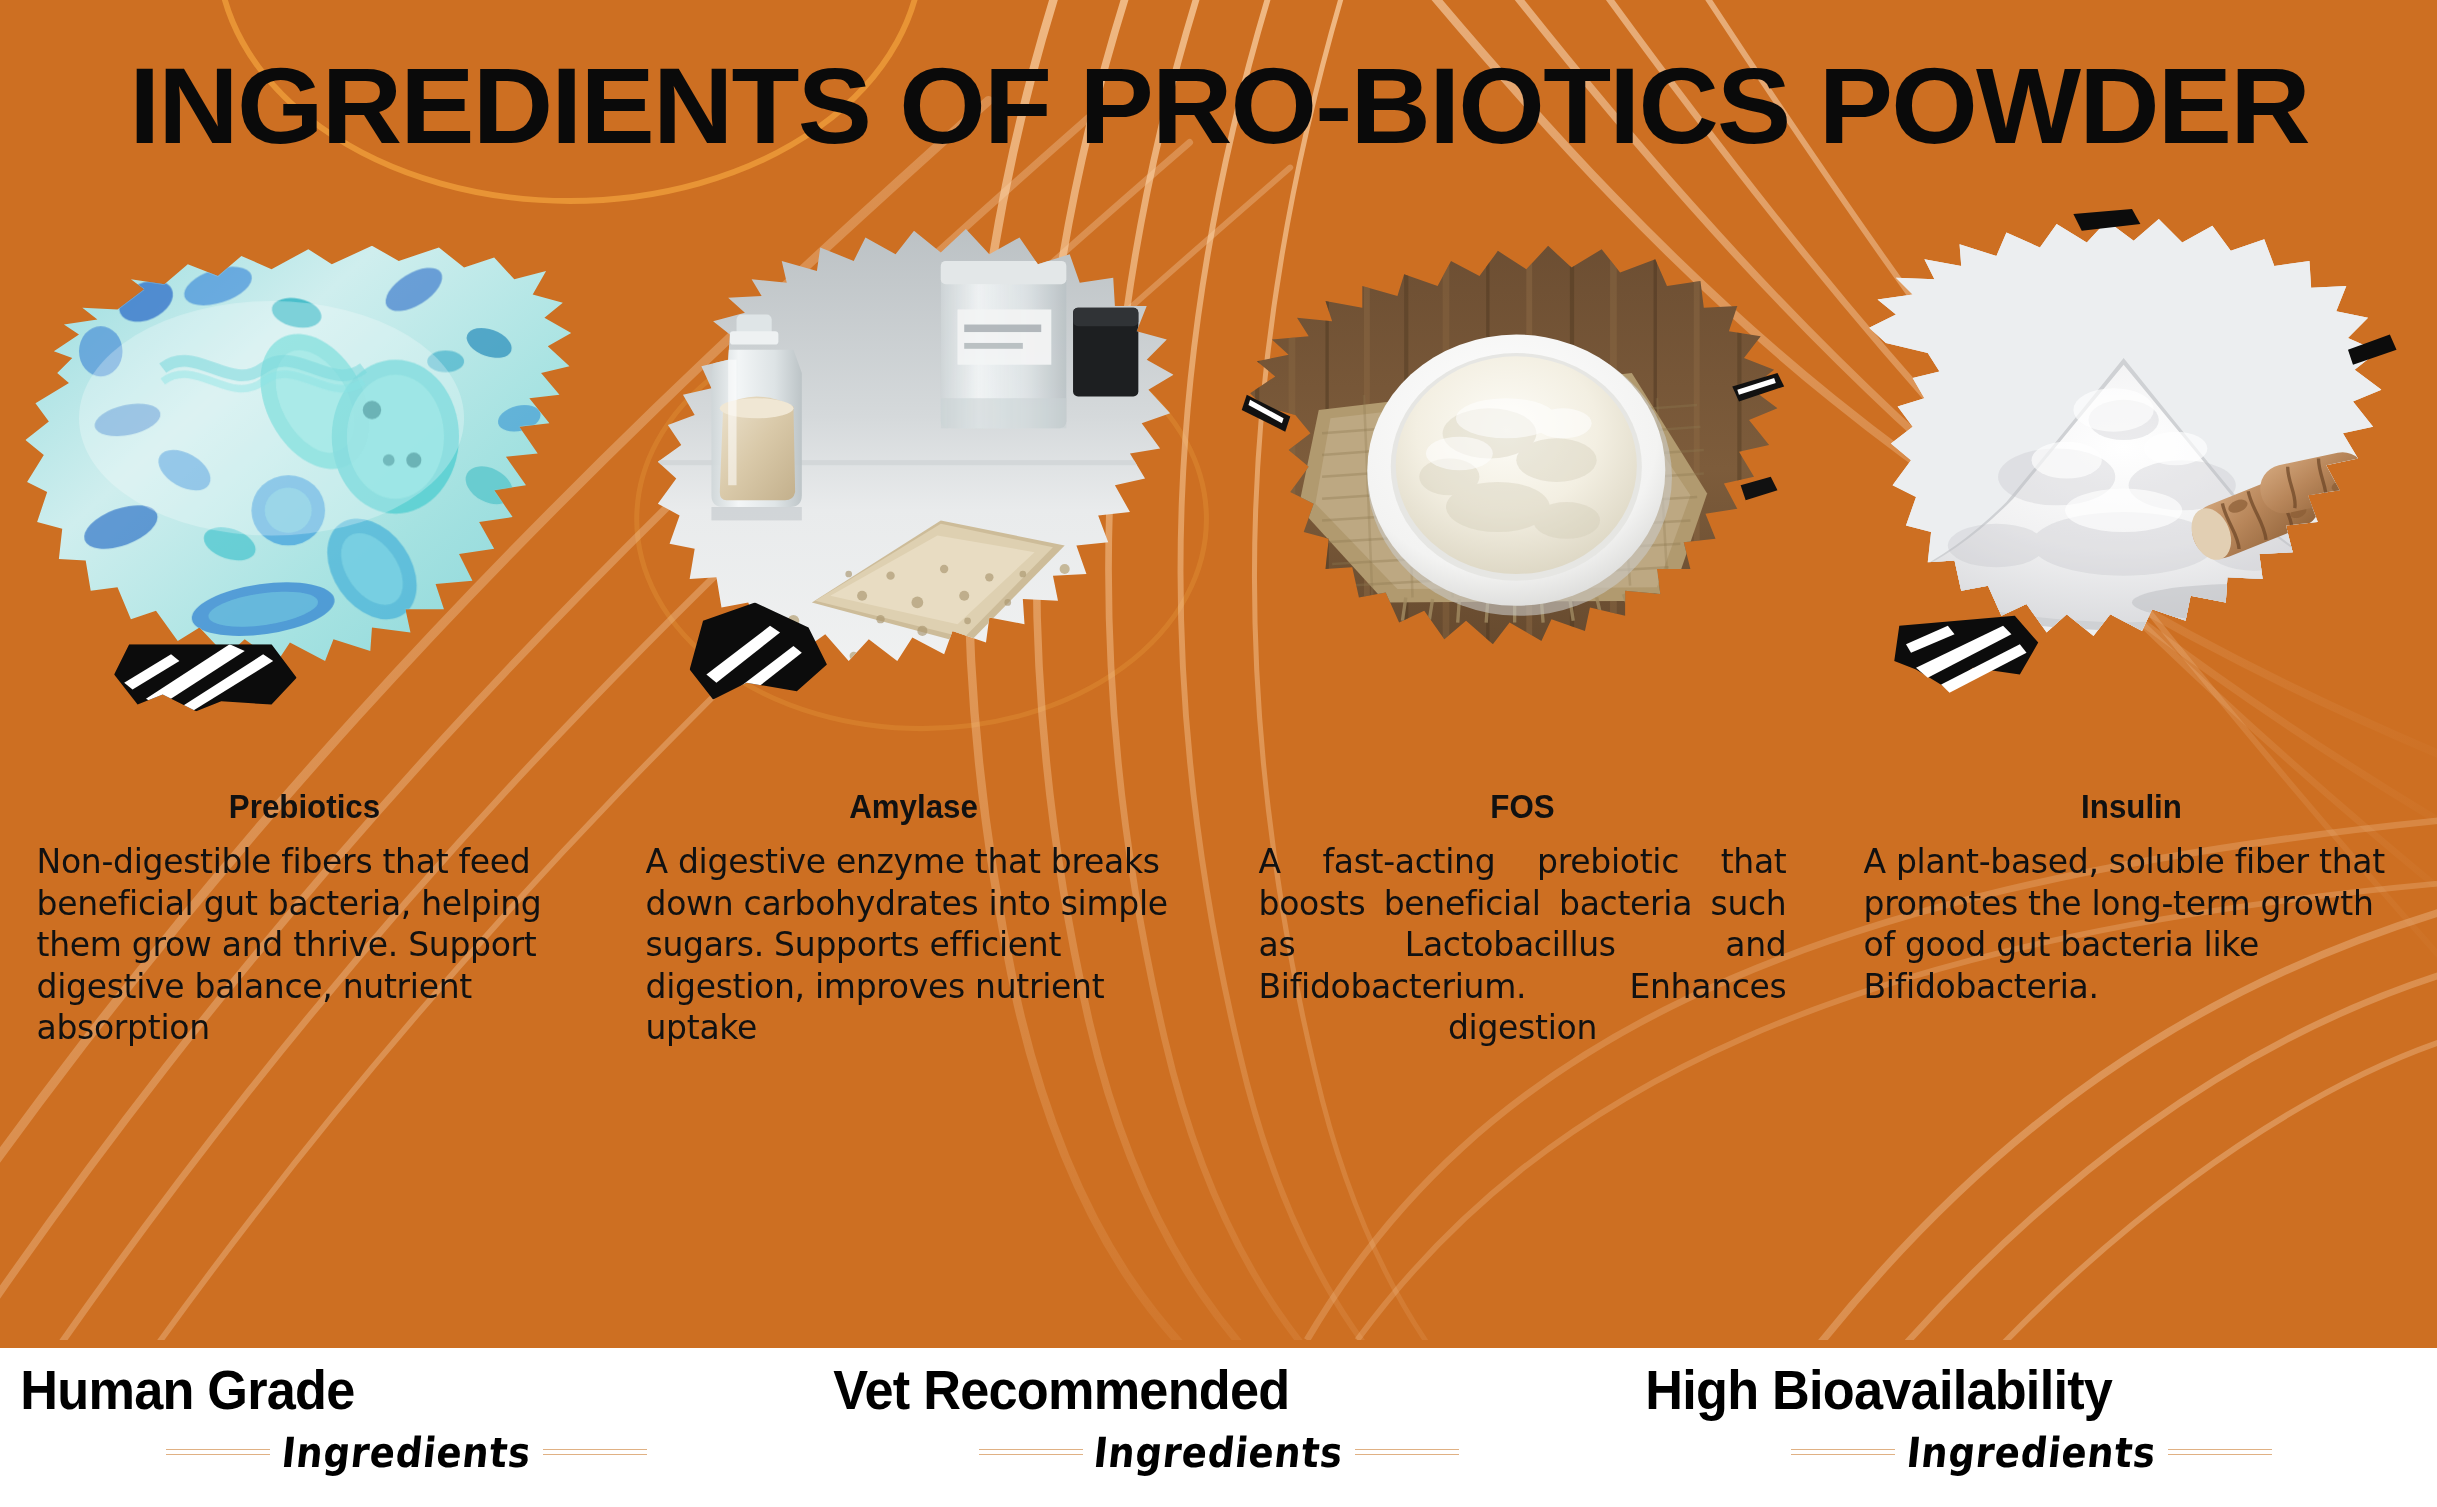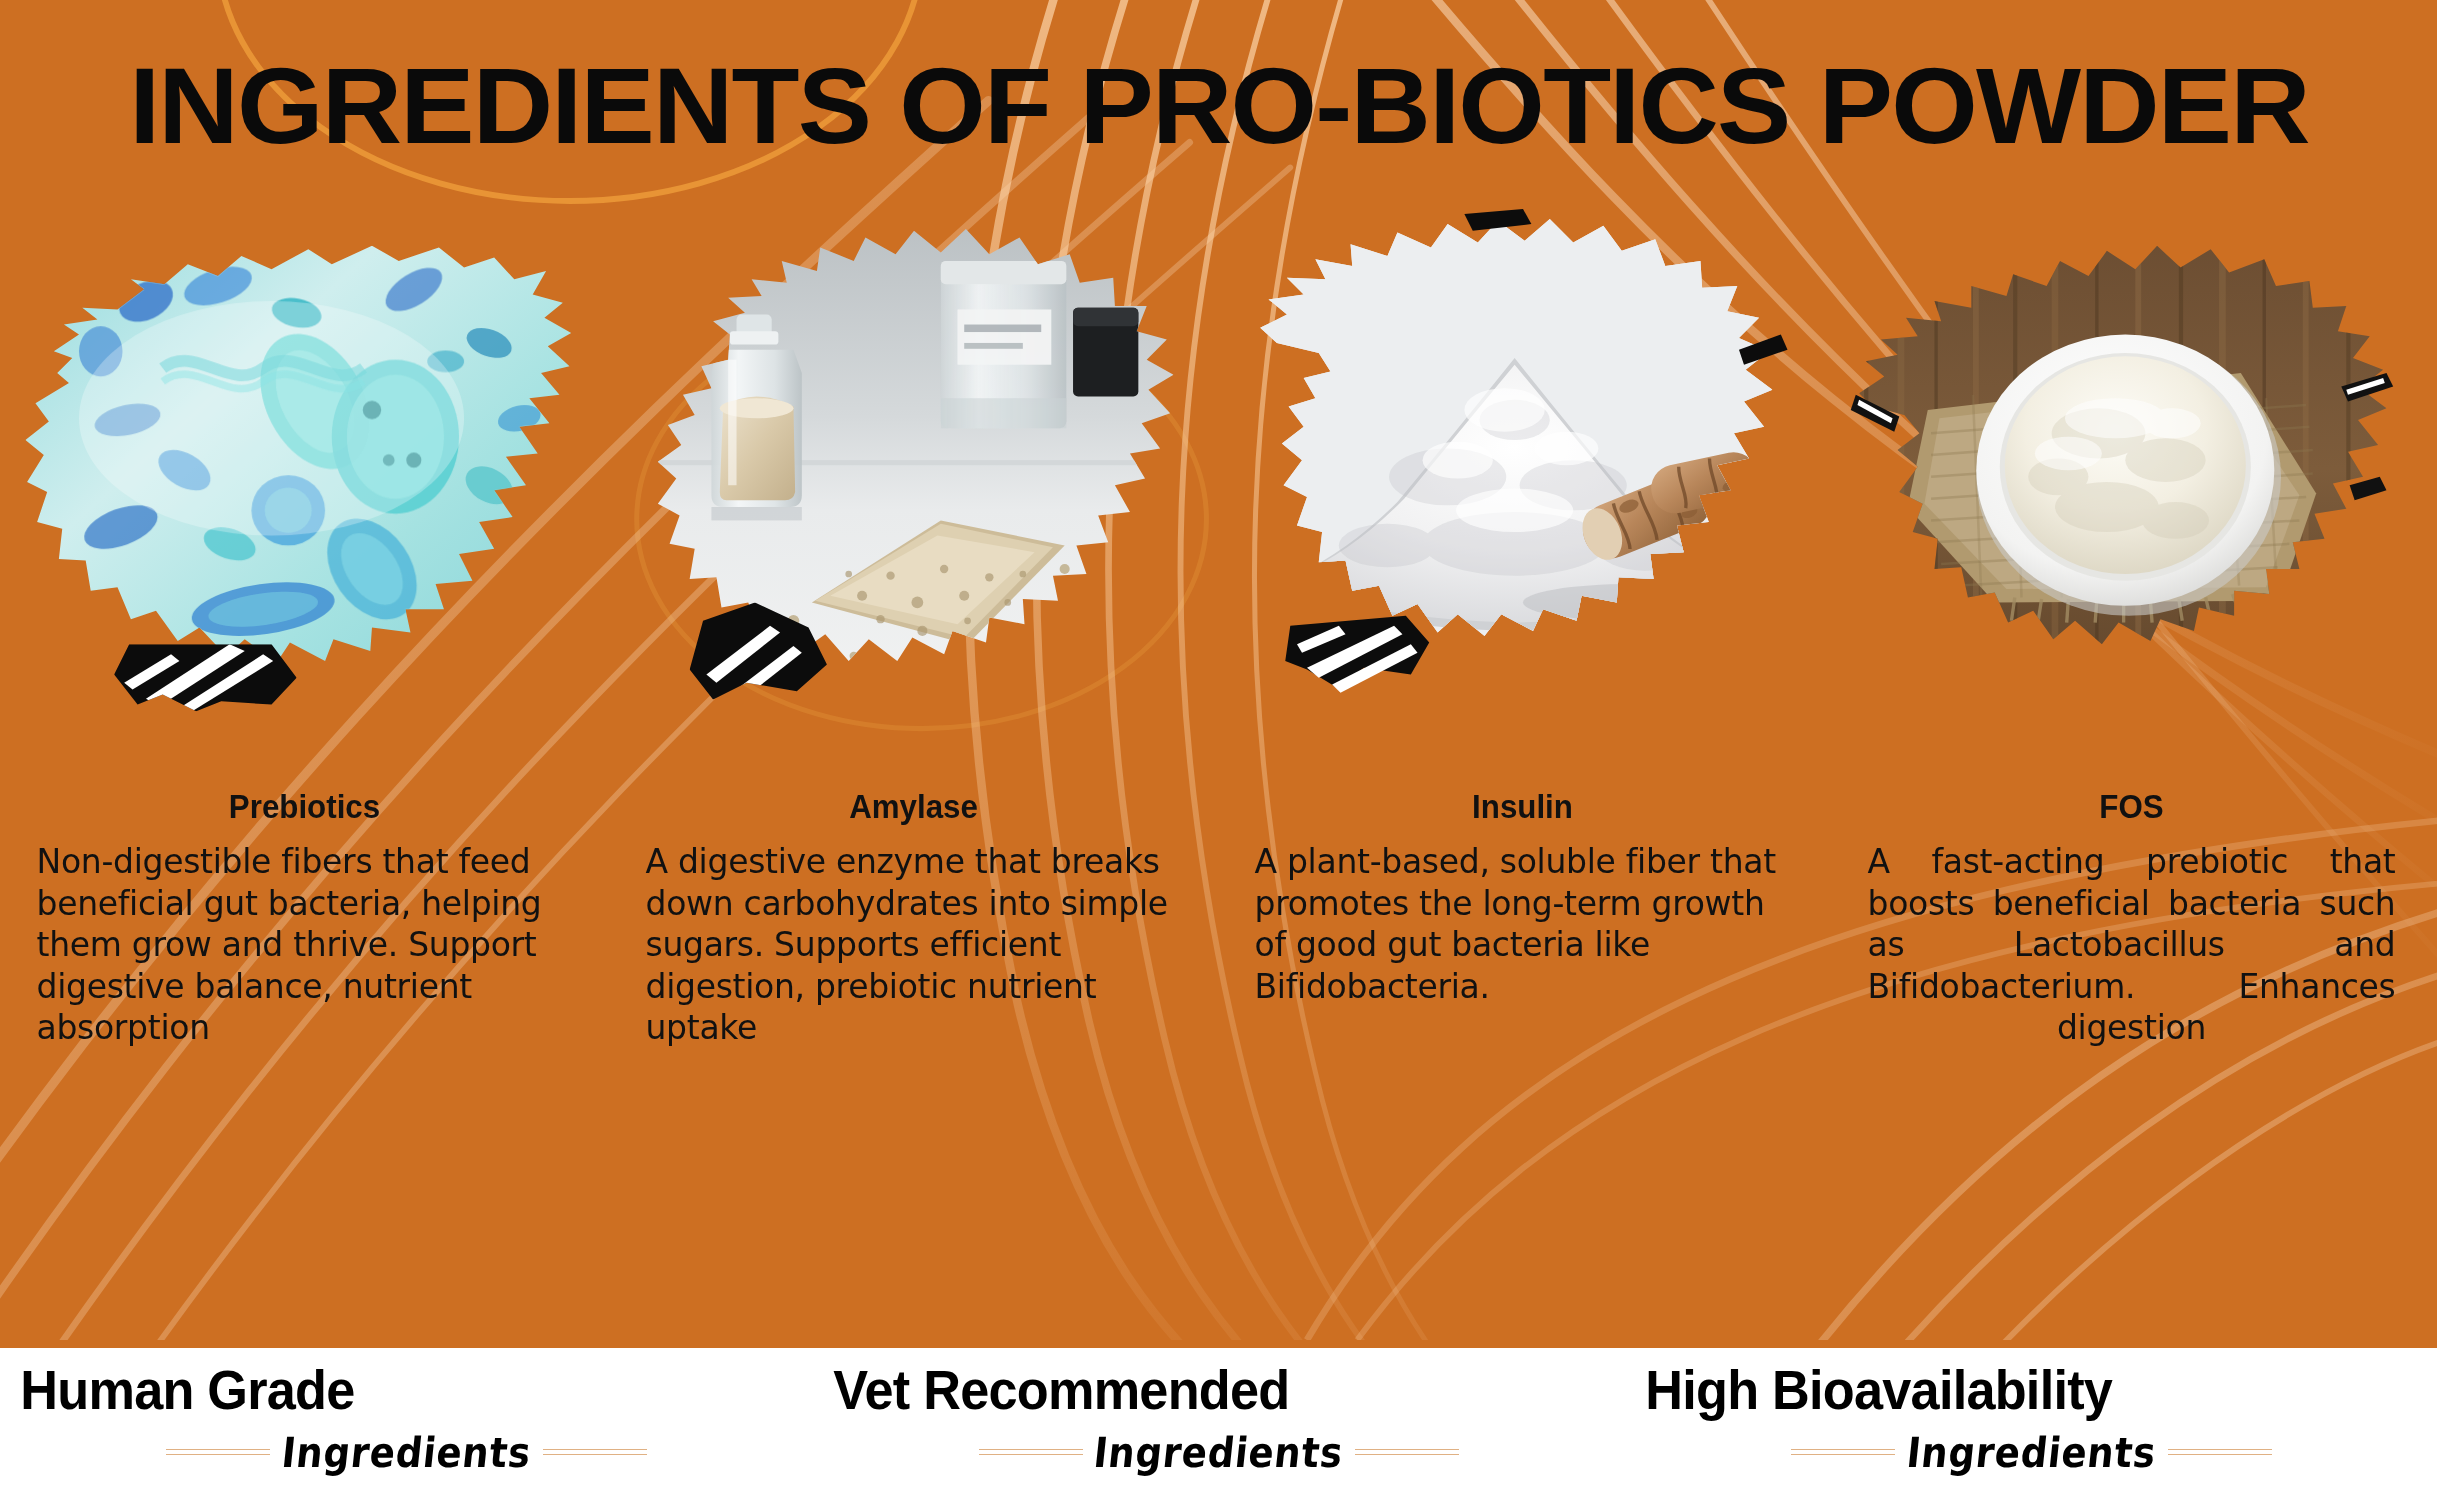--- a/index.html
+++ b/index.html
@@ -354,116 +354,21 @@
             </g>
 
             <g clip-path="url(#ink2)">
               <rect x="60" y="460" width="190" height="140" fill="#0c0c0c"></rect>
               <path d="M92,556 L168,498 L180,506 L104,566 Z" fill="#ffffff"></path>
               <path d="M120,580 L196,522 L206,530 L130,590 Z" fill="#ffffff"></path>
             </g>
           </svg>
         </div>
         <div class="ing-name">Amylase</div>
-        <div class="ing-desc">A digestive enzyme that breaks down carbohydrates into simple sugars. Supports efficient digestion, prebiotic nutrient uptake</div>
-      </div>
-
-      <div class="col">
-        <div class="photo-wrap">
-          <svg width="570" height="519" viewBox="0 0 680 620">
-            <defs>
-              <clipPath id="brush4">
-                <path d="M46,160 L26,142 L58,126 L36,108 L78,102 L58,82 L104,84 L92,60
-                         L136,68 L134,42 L178,56 L190,28 L230,46 L250,18 L286,40 L310,14
-                         L342,38 L372,12 L400,40 L436,20 L458,50 L498,36 L510,68 L552,62
-                         L554,94 L596,92 L584,122 L622,130 L598,154 L634,170 L606,192 L638,216
-                         L604,230 L628,260 L592,268 L610,298 L572,306 L588,336 L550,342 L562,374
-                         L524,378 L532,410 L492,412 L496,442 L454,440 L452,470 L410,462 L404,492
-                         L364,478 L352,504 L314,484 L294,510 L262,484 L238,506 L214,472 L184,486
-                         L168,450 L136,456 L128,420 L96,422 L100,386 L70,378 L82,344 L54,330
-                         L76,300 L52,280 L78,260 L60,236 L92,226 L78,202 L110,194 L96,172 Z"></path>
-              </clipPath>
-              <radialGradient id="pw4" cx="50%" cy="32%" r="72%">
-                <stop offset="0%" stop-color="#ffffff"></stop>
-                <stop offset="55%" stop-color="#f1f1f2"></stop>
-                <stop offset="100%" stop-color="#d9dadd"></stop>
-              </radialGradient>
-              <linearGradient id="root" x1="0" y1="0" x2="1" y2="1">
-                <stop offset="0%" stop-color="#d4a87e"></stop>
-                <stop offset="45%" stop-color="#b8865a"></stop>
-                <stop offset="100%" stop-color="#8e6138"></stop>
-              </linearGradient>
-            </defs>
-
-            <g clip-path="url(#brush4)">
-              <rect x="0" y="0" width="680" height="620" fill="#e7e8ea"></rect>
-              <rect x="0" y="0" width="680" height="620" fill="#eceef0"></rect>
-
-              <path d="M40,450 Q120,420 190,350 Q258,268 330,178 Q402,268 470,350 Q540,420 620,452
-                       Q520,500 330,504 Q140,500 40,450 Z" fill="#cfd1d4"></path>
-              <path d="M56,444 Q132,414 198,346 Q262,268 330,186 Q398,268 462,346 Q528,414 604,446
-                       Q510,490 330,494 Q150,490 56,444 Z" fill="url(#pw4)"></path>
-
-              <g opacity="0.28" fill="#b9bcc1">
-                <ellipse cx="250" cy="320" rx="70" ry="34"></ellipse>
-                <ellipse cx="400" cy="330" rx="64" ry="30"></ellipse>
-                <ellipse cx="330" cy="400" rx="110" ry="38"></ellipse>
-                <ellipse cx="178" cy="402" rx="58" ry="26"></ellipse>
-                <ellipse cx="486" cy="406" rx="56" ry="26"></ellipse>
-                <ellipse cx="330" cy="252" rx="42" ry="24"></ellipse>
-              </g>
-              <g opacity="0.65" fill="#ffffff">
-                <ellipse cx="318" cy="240" rx="48" ry="26"></ellipse>
-                <ellipse cx="262" cy="300" rx="42" ry="22"></ellipse>
-                <ellipse cx="392" cy="286" rx="38" ry="20"></ellipse>
-                <ellipse cx="330" cy="360" rx="70" ry="26"></ellipse>
-              </g>
-
-              <g transform="translate(402,366)">
-                <g transform="rotate(-22)">
-                  <rect x="0" y="0" width="160" height="66" rx="32" fill="url(#root)"></rect>
-                  <ellipse cx="22" cy="33" rx="22" ry="32" fill="#e2cfb3"></ellipse>
-                  <g stroke="#6b4526" stroke-width="4" opacity="0.7" fill="none">
-                    <path d="M48,4 C44,24 52,46 46,62"></path>
-                    <path d="M82,2 C78,24 86,44 80,64"></path>
-                    <path d="M116,4 C112,24 120,44 114,62"></path>
-                  </g>
-                  <ellipse cx="64" cy="14" rx="12" ry="7" fill="#8a5c34" opacity="0.7"></ellipse>
-                  <ellipse cx="128" cy="48" rx="10" ry="6" fill="#8a5c34" opacity="0.7"></ellipse>
-                </g>
-                <g transform="translate(86,-54) rotate(-12)">
-                  <rect x="0" y="0" width="128" height="58" rx="28" fill="url(#root)"></rect>
-                  <g stroke="#6b4526" stroke-width="4" opacity="0.7" fill="none">
-                    <path d="M38,4 C34,22 42,40 36,54"></path>
-                    <path d="M76,2 C72,22 80,38 74,56"></path>
-                  </g>
-                  <ellipse cx="96" cy="40" rx="12" ry="7" fill="#8a5c34" opacity="0.7"></ellipse>
-                </g>
-
-                <ellipse cx="140" cy="88" rx="36" ry="44" fill="#f0e8d7" transform="rotate(18 140 88)"></ellipse>
-                <ellipse cx="140" cy="88" rx="30" ry="38" fill="#faf5ea" transform="rotate(18 140 88)"></ellipse>
-                <ellipse cx="190" cy="54" rx="26" ry="34" fill="#efe6d3" transform="rotate(-10 190 54)"></ellipse>
-                <ellipse cx="190" cy="54" rx="21" ry="28" fill="#f9f4e9" transform="rotate(-10 190 54)"></ellipse>
-              </g>
-
-              <ellipse cx="470" cy="470" rx="130" ry="22" fill="#b9bcc0" opacity="0.5"></ellipse>
-            </g>
-
-            <g>
-              <path d="M62,498 L200,486 L228,518 L206,556 L150,548 L118,572 L82,550 L56,540 Z" fill="#0c0c0c"></path>
-              <path d="M82,548 L186,498 L196,508 L96,560 Z" fill="#ffffff"></path>
-              <path d="M112,568 L206,520 L214,530 L122,578 Z" fill="#ffffff"></path>
-              <path d="M70,520 L120,498 L128,508 L76,530 Z" fill="#ffffff"></path>
-              <path d="M598,168 L648,150 L656,168 L604,186 Z" fill="#0c0c0c"></path>
-              <path d="M270,6 L340,0 L350,18 L280,26 Z" fill="#0c0c0c"></path>
-            </g>
-          </svg>
-        </div>
-        <div class="ing-name">Insulin</div>
-        <div class="ing-desc">A plant-based, soluble fiber that promotes the long-term growth of good gut bacteria like Bifidobacteria.</div>
+        <div class="ing-desc">A digestive enzyme that breaks down carbohydrates into simple sugars. Supports efficient digestion, improves nutrient uptake</div>
       </div>
 
       <div class="col">
         <div class="photo-wrap">
           <svg width="570" height="519" viewBox="0 0 680 620">
             <defs>
               <clipPath id="brush3">
                 <path d="M30,236 L14,220 L44,200 L22,182 L60,174 L40,156 L84,152 L70,130
                          L112,134 L104,110 L148,118 L148,92 L190,104 L198,78 L238,92 L254,62
                          L288,80 L310,50 L344,72 L370,44 L398,70 L434,48 L456,76 L498,60
@@ -576,20 +481,115 @@
               <path d="M590,212 L644,196 L652,212 L598,230 Z" fill="#111"></path>
               <path d="M596,216 L640,202 L642,208 L598,222 Z" fill="#fff"></path>
               <path d="M600,330 L636,320 L644,336 L606,348 Z" fill="#111"></path>
             </g>
           </svg>
         </div>
         <div class="ing-name">FOS</div>
         <div class="ing-desc justified">A fast-acting prebiotic that boosts beneficial bacteria such as Lactobacillus and Bifidobacterium. Enhances digestion</div>
       </div>
 
+      <div class="col">
+        <div class="photo-wrap">
+          <svg width="570" height="519" viewBox="0 0 680 620">
+            <defs>
+              <clipPath id="brush4">
+                <path d="M46,160 L26,142 L58,126 L36,108 L78,102 L58,82 L104,84 L92,60
+                         L136,68 L134,42 L178,56 L190,28 L230,46 L250,18 L286,40 L310,14
+                         L342,38 L372,12 L400,40 L436,20 L458,50 L498,36 L510,68 L552,62
+                         L554,94 L596,92 L584,122 L622,130 L598,154 L634,170 L606,192 L638,216
+                         L604,230 L628,260 L592,268 L610,298 L572,306 L588,336 L550,342 L562,374
+                         L524,378 L532,410 L492,412 L496,442 L454,440 L452,470 L410,462 L404,492
+                         L364,478 L352,504 L314,484 L294,510 L262,484 L238,506 L214,472 L184,486
+                         L168,450 L136,456 L128,420 L96,422 L100,386 L70,378 L82,344 L54,330
+                         L76,300 L52,280 L78,260 L60,236 L92,226 L78,202 L110,194 L96,172 Z"></path>
+              </clipPath>
+              <radialGradient id="pw4" cx="50%" cy="32%" r="72%">
+                <stop offset="0%" stop-color="#ffffff"></stop>
+                <stop offset="55%" stop-color="#f1f1f2"></stop>
+                <stop offset="100%" stop-color="#d9dadd"></stop>
+              </radialGradient>
+              <linearGradient id="root" x1="0" y1="0" x2="1" y2="1">
+                <stop offset="0%" stop-color="#d4a87e"></stop>
+                <stop offset="45%" stop-color="#b8865a"></stop>
+                <stop offset="100%" stop-color="#8e6138"></stop>
+              </linearGradient>
+            </defs>
+
+            <g clip-path="url(#brush4)">
+              <rect x="0" y="0" width="680" height="620" fill="#e7e8ea"></rect>
+              <rect x="0" y="0" width="680" height="620" fill="#eceef0"></rect>
+
+              <path d="M40,450 Q120,420 190,350 Q258,268 330,178 Q402,268 470,350 Q540,420 620,452
+                       Q520,500 330,504 Q140,500 40,450 Z" fill="#cfd1d4"></path>
+              <path d="M56,444 Q132,414 198,346 Q262,268 330,186 Q398,268 462,346 Q528,414 604,446
+                       Q510,490 330,494 Q150,490 56,444 Z" fill="url(#pw4)"></path>
+
+              <g opacity="0.28" fill="#b9bcc1">
+                <ellipse cx="250" cy="320" rx="70" ry="34"></ellipse>
+                <ellipse cx="400" cy="330" rx="64" ry="30"></ellipse>
+                <ellipse cx="330" cy="400" rx="110" ry="38"></ellipse>
+                <ellipse cx="178" cy="402" rx="58" ry="26"></ellipse>
+                <ellipse cx="486" cy="406" rx="56" ry="26"></ellipse>
+                <ellipse cx="330" cy="252" rx="42" ry="24"></ellipse>
+              </g>
+              <g opacity="0.65" fill="#ffffff">
+                <ellipse cx="318" cy="240" rx="48" ry="26"></ellipse>
+                <ellipse cx="262" cy="300" rx="42" ry="22"></ellipse>
+                <ellipse cx="392" cy="286" rx="38" ry="20"></ellipse>
+                <ellipse cx="330" cy="360" rx="70" ry="26"></ellipse>
+              </g>
+
+              <g transform="translate(402,366)">
+                <g transform="rotate(-22)">
+                  <rect x="0" y="0" width="160" height="66" rx="32" fill="url(#root)"></rect>
+                  <ellipse cx="22" cy="33" rx="22" ry="32" fill="#e2cfb3"></ellipse>
+                  <g stroke="#6b4526" stroke-width="4" opacity="0.7" fill="none">
+                    <path d="M48,4 C44,24 52,46 46,62"></path>
+                    <path d="M82,2 C78,24 86,44 80,64"></path>
+                    <path d="M116,4 C112,24 120,44 114,62"></path>
+                  </g>
+                  <ellipse cx="64" cy="14" rx="12" ry="7" fill="#8a5c34" opacity="0.7"></ellipse>
+                  <ellipse cx="128" cy="48" rx="10" ry="6" fill="#8a5c34" opacity="0.7"></ellipse>
+                </g>
+                <g transform="translate(86,-54) rotate(-12)">
+                  <rect x="0" y="0" width="128" height="58" rx="28" fill="url(#root)"></rect>
+                  <g stroke="#6b4526" stroke-width="4" opacity="0.7" fill="none">
+                    <path d="M38,4 C34,22 42,40 36,54"></path>
+                    <path d="M76,2 C72,22 80,38 74,56"></path>
+                  </g>
+                  <ellipse cx="96" cy="40" rx="12" ry="7" fill="#8a5c34" opacity="0.7"></ellipse>
+                </g>
+
+                <ellipse cx="140" cy="88" rx="36" ry="44" fill="#f0e8d7" transform="rotate(18 140 88)"></ellipse>
+                <ellipse cx="140" cy="88" rx="30" ry="38" fill="#faf5ea" transform="rotate(18 140 88)"></ellipse>
+                <ellipse cx="190" cy="54" rx="26" ry="34" fill="#efe6d3" transform="rotate(-10 190 54)"></ellipse>
+                <ellipse cx="190" cy="54" rx="21" ry="28" fill="#f9f4e9" transform="rotate(-10 190 54)"></ellipse>
+              </g>
+
+              <ellipse cx="470" cy="470" rx="130" ry="22" fill="#b9bcc0" opacity="0.5"></ellipse>
+            </g>
+
+            <g>
+              <path d="M62,498 L200,486 L228,518 L206,556 L150,548 L118,572 L82,550 L56,540 Z" fill="#0c0c0c"></path>
+              <path d="M82,548 L186,498 L196,508 L96,560 Z" fill="#ffffff"></path>
+              <path d="M112,568 L206,520 L214,530 L122,578 Z" fill="#ffffff"></path>
+              <path d="M70,520 L120,498 L128,508 L76,530 Z" fill="#ffffff"></path>
+              <path d="M598,168 L648,150 L656,168 L604,186 Z" fill="#0c0c0c"></path>
+              <path d="M270,6 L340,0 L350,18 L280,26 Z" fill="#0c0c0c"></path>
+            </g>
+          </svg>
+        </div>
+        <div class="ing-name">Insulin</div>
+        <div class="ing-desc">A plant-based, soluble fiber that promotes the long-term growth of good gut bacteria like Bifidobacteria.</div>
+      </div>
+
     </div>
   </div>
 
   <div class="footer">
 
     <div class="foot-item">
       <div class="foot-title">Human Grade</div>
       <div class="foot-sub-row">
         <span class="foot-line"></span>
         <span class="foot-sub">Ingredients</span>

